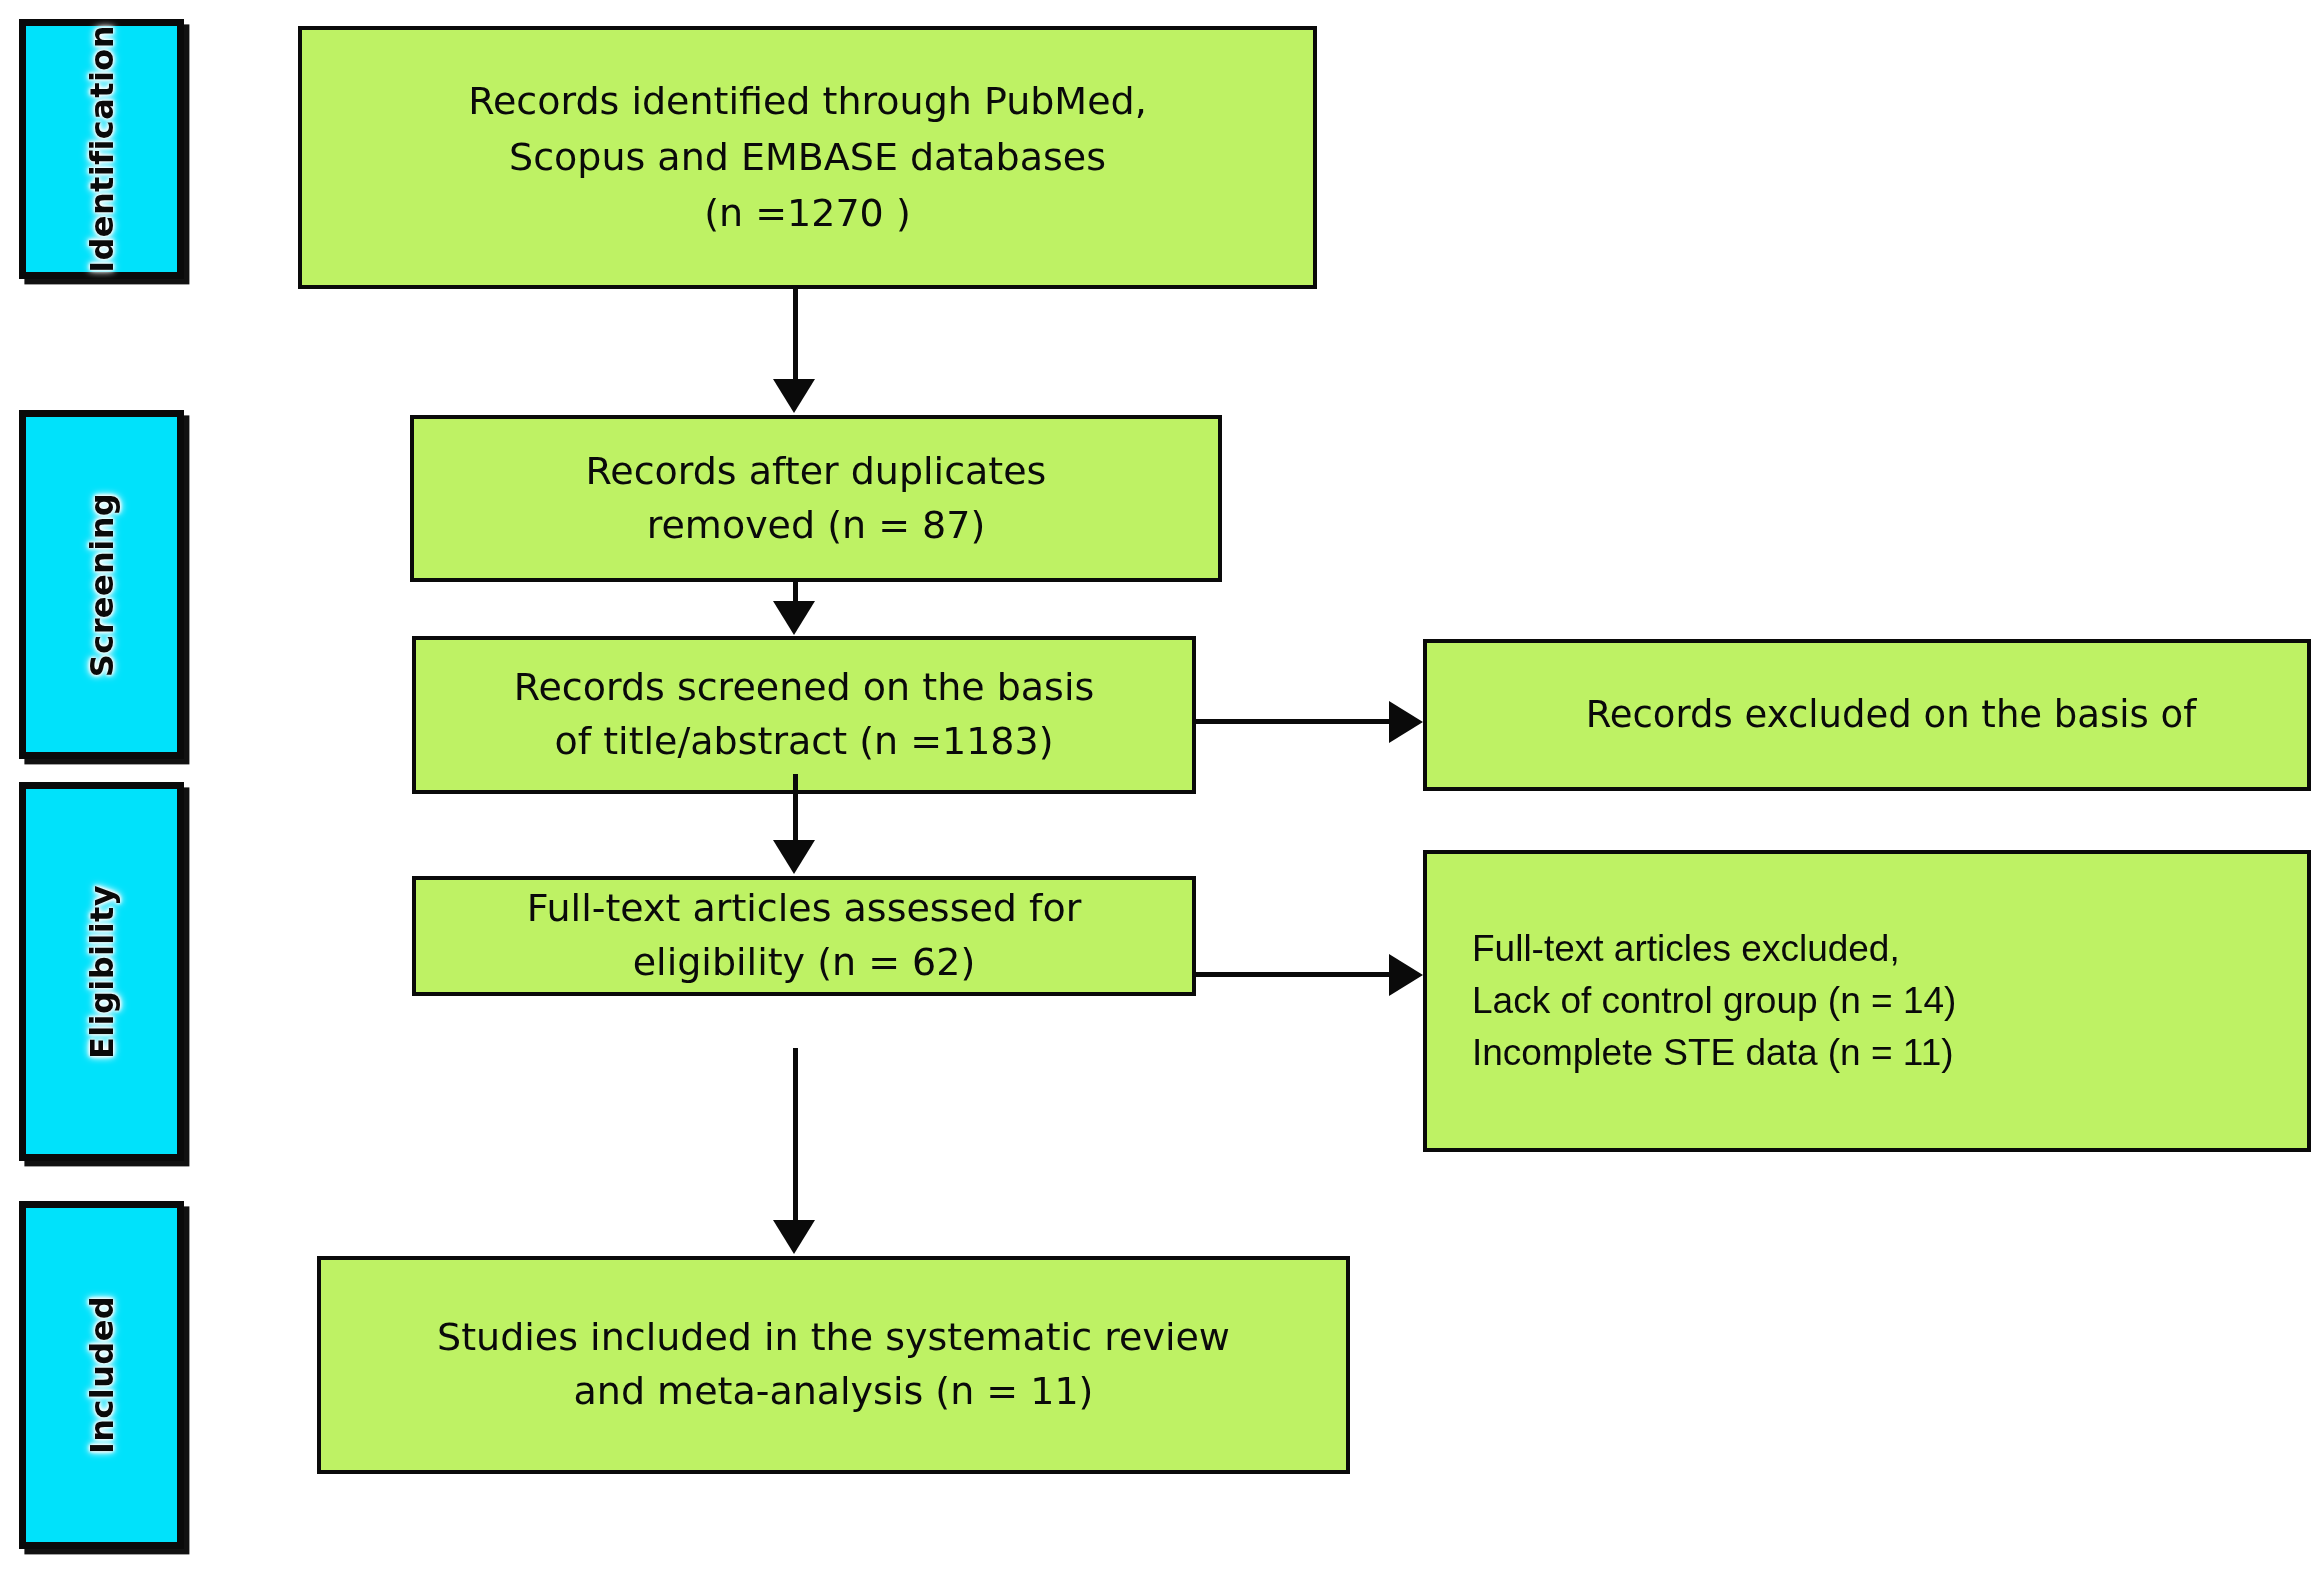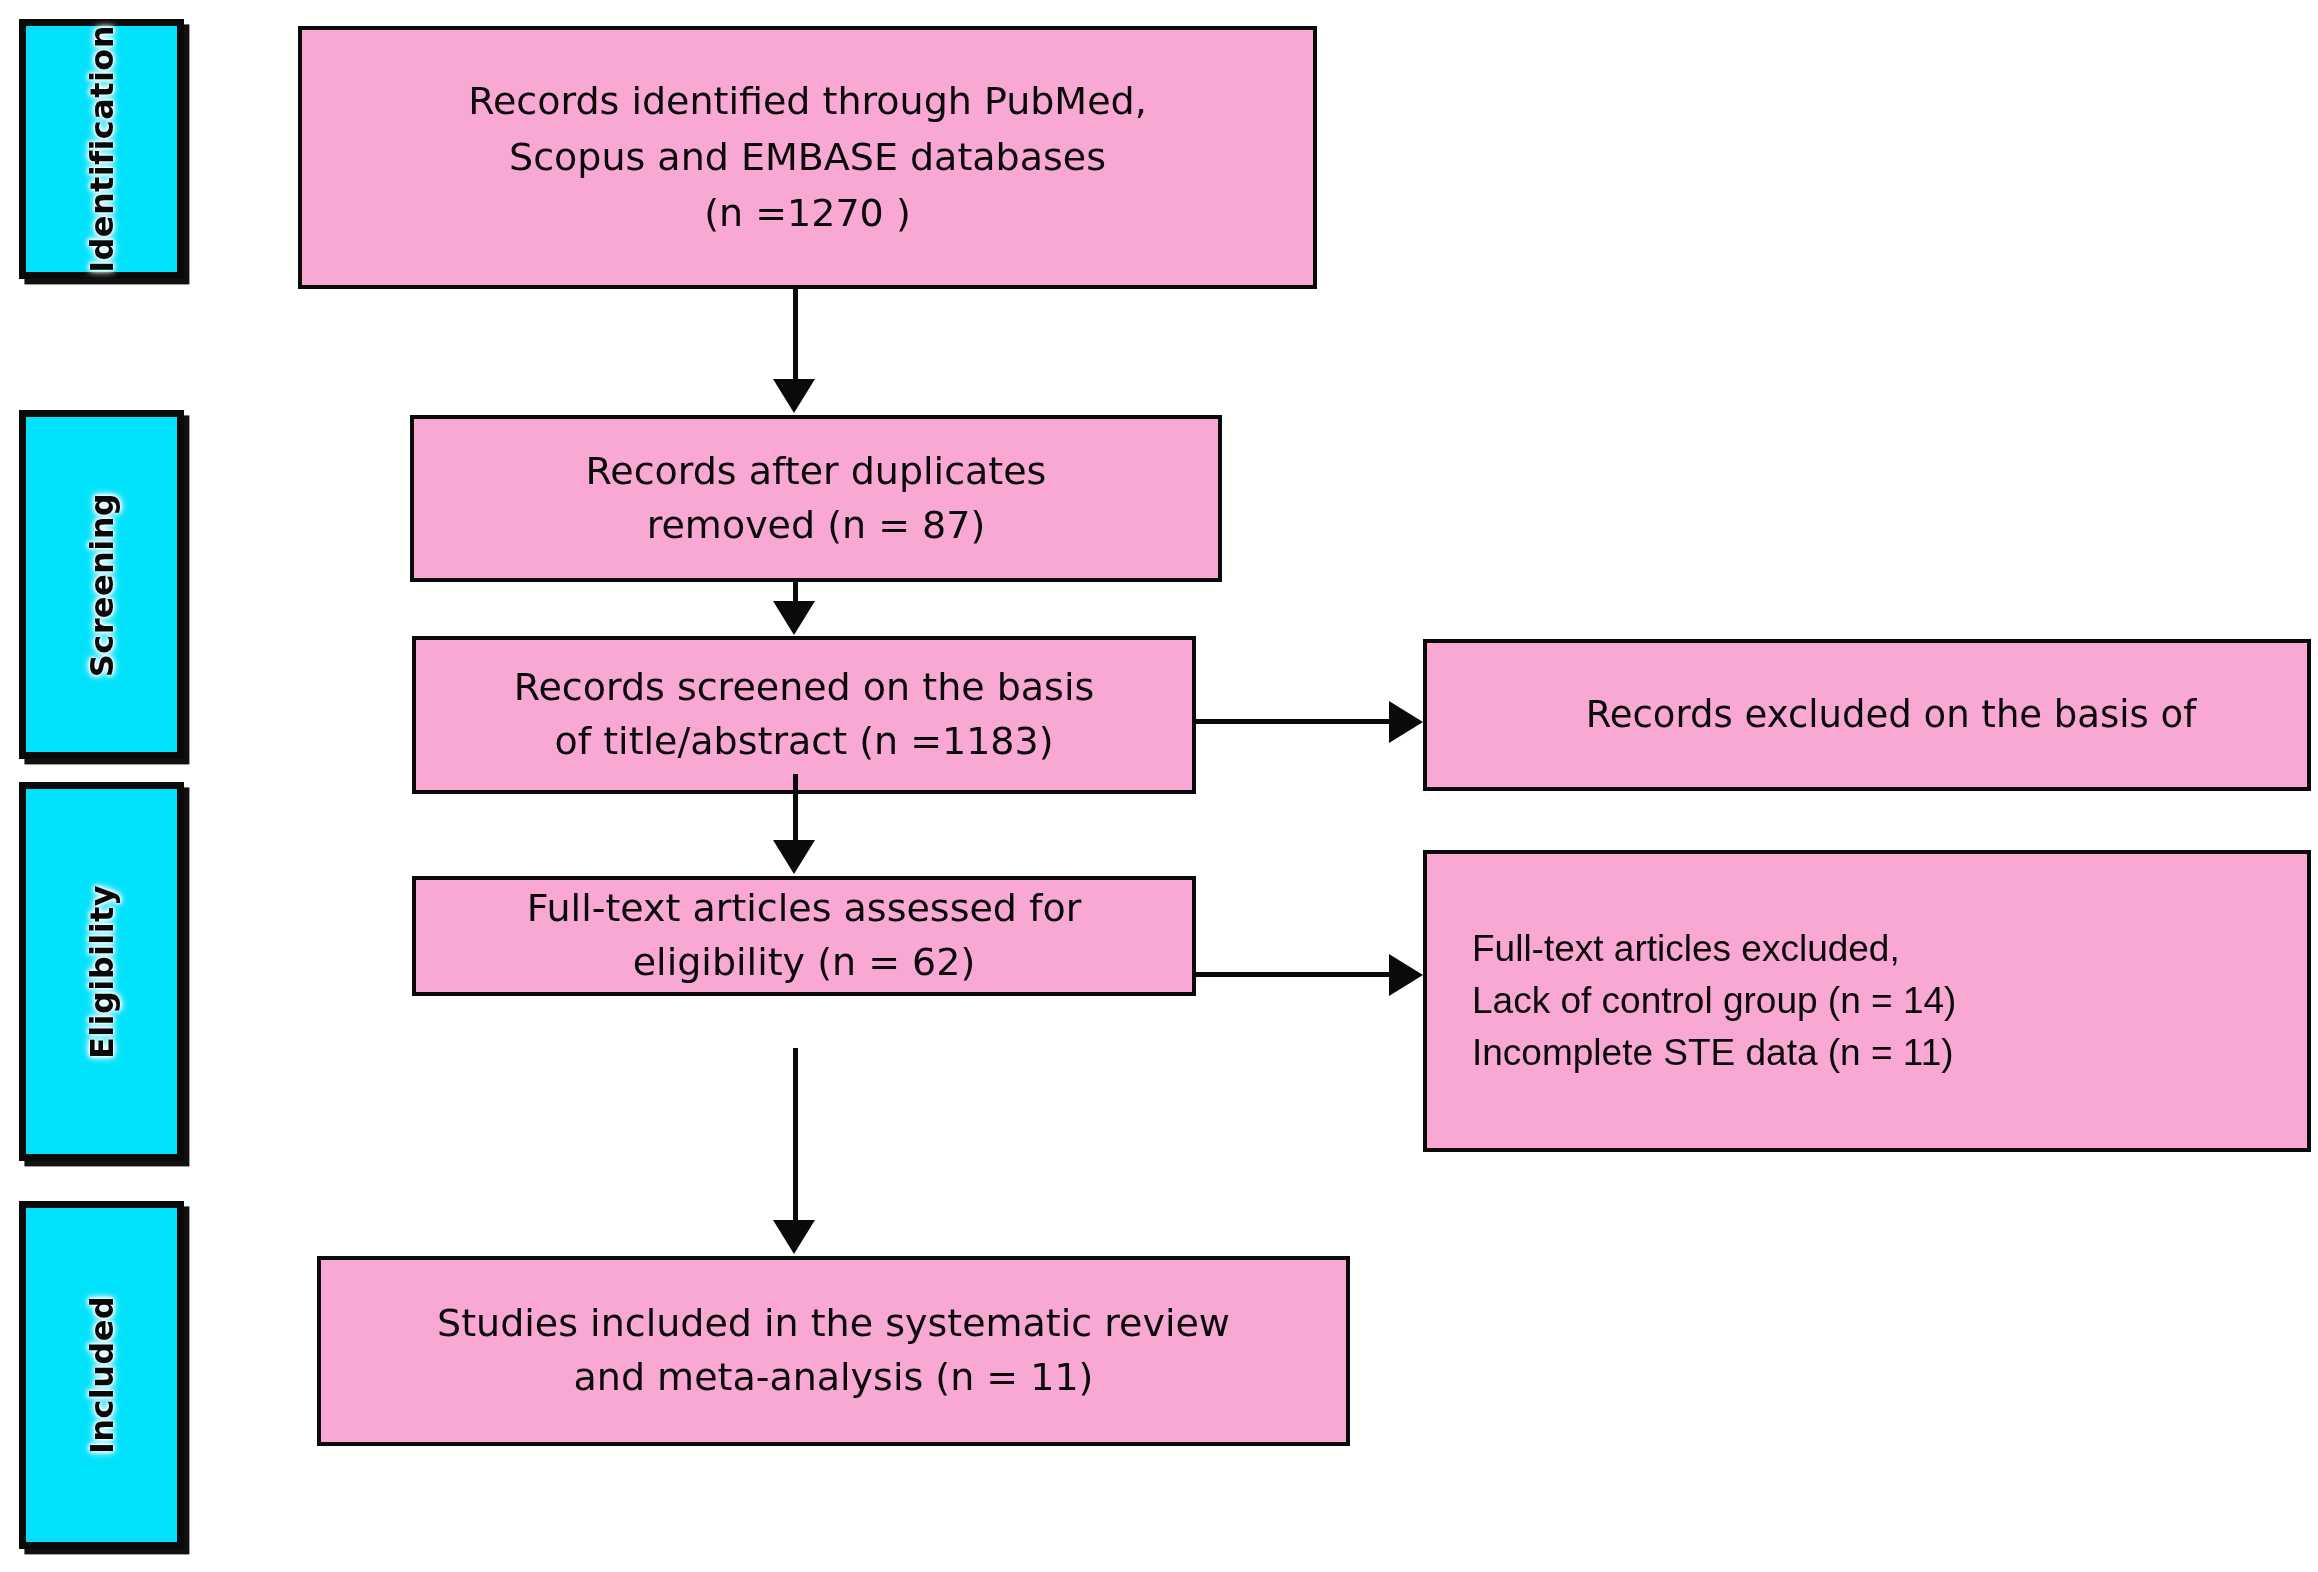--- a/index.html
+++ b/index.html
@@ -42,21 +42,21 @@
   }
 
   #bar-identification { left: 19.3px;  top: 19.3px;   width: 165px; height: 260px; }
   #bar-screening      { left: 19.3px;  top: 410px;  width: 165px; height: 349px; }
   #bar-eligibility    { left: 19.3px;  top: 782px; width: 165px; height: 379px; }
   #bar-included       { left: 19.3px;  top: 1201px; width: 165px; height: 348px; }
 
   
   .flow-box {
     position: absolute;
-    background: #f9a8d4;
+    background: #bef264;
     border: 4.6px solid #0a0a0a;
     box-sizing: border-box;
     display: flex;
     flex-direction: column;
     align-items: center;
     justify-content: center;
     color: #0a0a0a;
   }
   .flow-box .line {
     font-family: "DejaVu Sans", sans-serif;
@@ -71,21 +71,21 @@
   }
   .flow-box.left-text .line {
     font-family: "Liberation Sans", sans-serif;
     text-align: left;
   }
 
   #box-identified   { left: 298px;  top: 25.5px;   width: 1019px; height: 263px; font-size: 38px; }
   #box-duplicates   { left: 410px;  top: 415px;  width: 812px; height: 167px; font-size: 38px; }
   #box-screened     { left: 412px;  top: 636px;  width: 784px; height: 158px; font-size: 38px; }
   #box-fulltext     { left: 412px;  top: 876px; width: 784px; height: 120px; font-size: 38px; }
-  #box-included     { left: 317px;  top: 1256px; width: 1033px; height: 190px; font-size: 38px; text-align: center; }
+  #box-included     { left: 317px;  top: 1256px; width: 1033px; height: 218px; font-size: 38px; text-align: center; }
 
   #box-excluded-records { left: 1423px; top: 639px;  width: 888px; height: 152px; font-size: 37px; padding-left: 48px; }
   #box-excluded-fulltext{ left: 1423px; top: 850px; width: 888px; height: 302px; font-size: 37px; }
 
   #box-identified .line { line-height: 1.48; }
   #box-excluded-fulltext .line { line-height: 1.40; text-align: right; }
 
   
   .conn-v {
     position: absolute;

